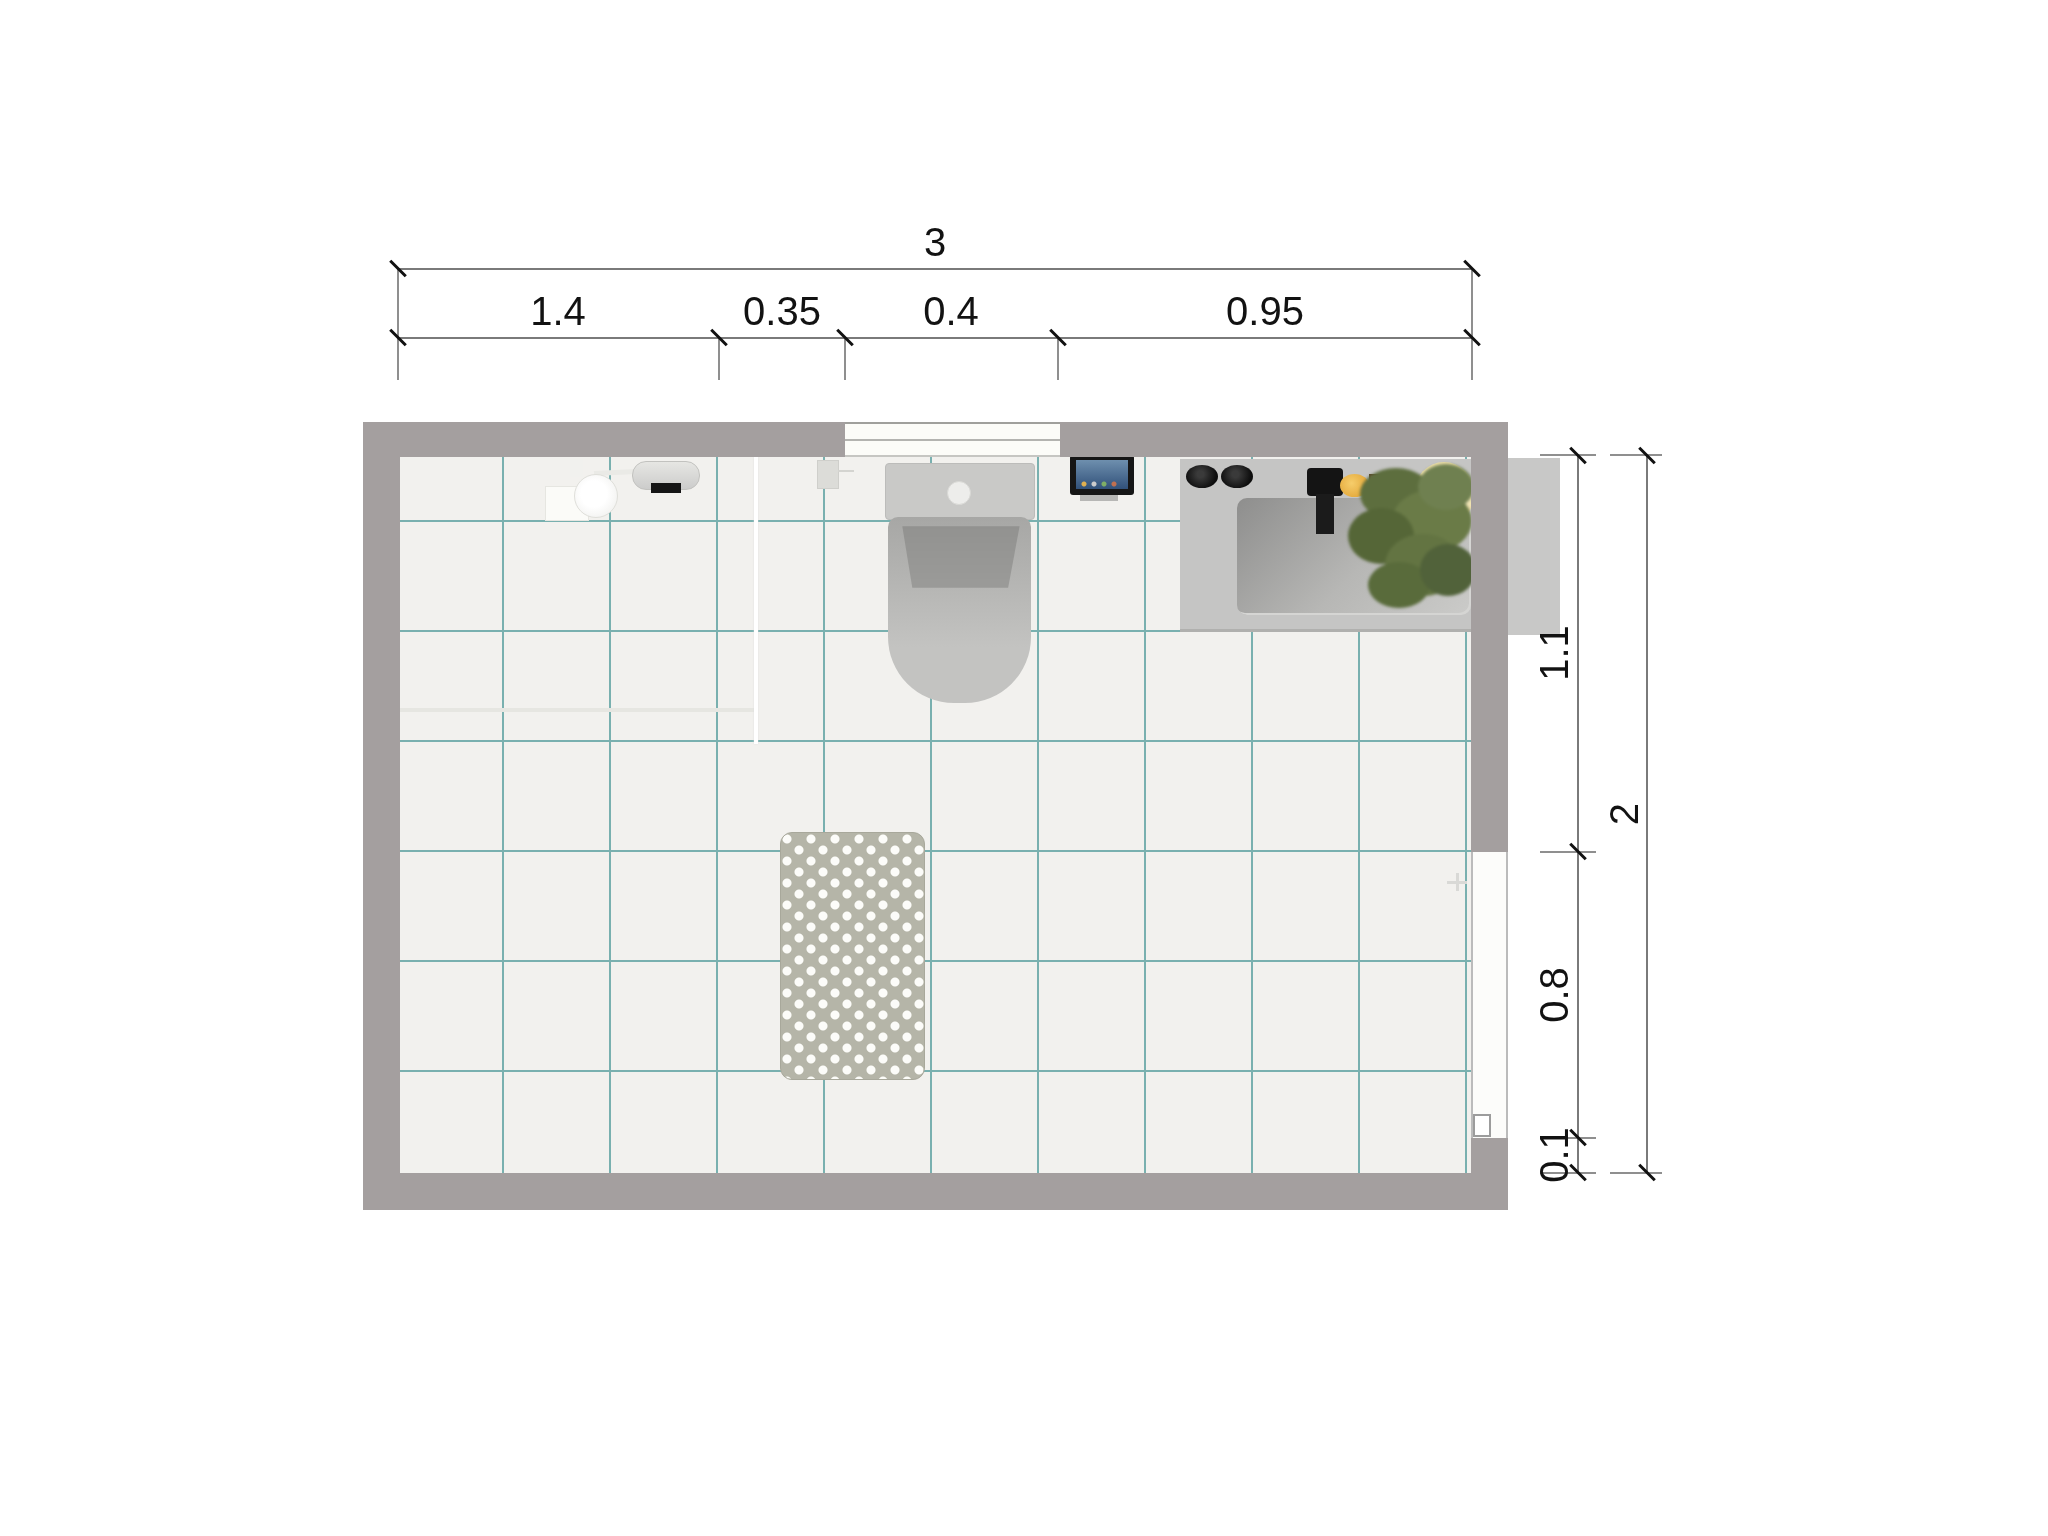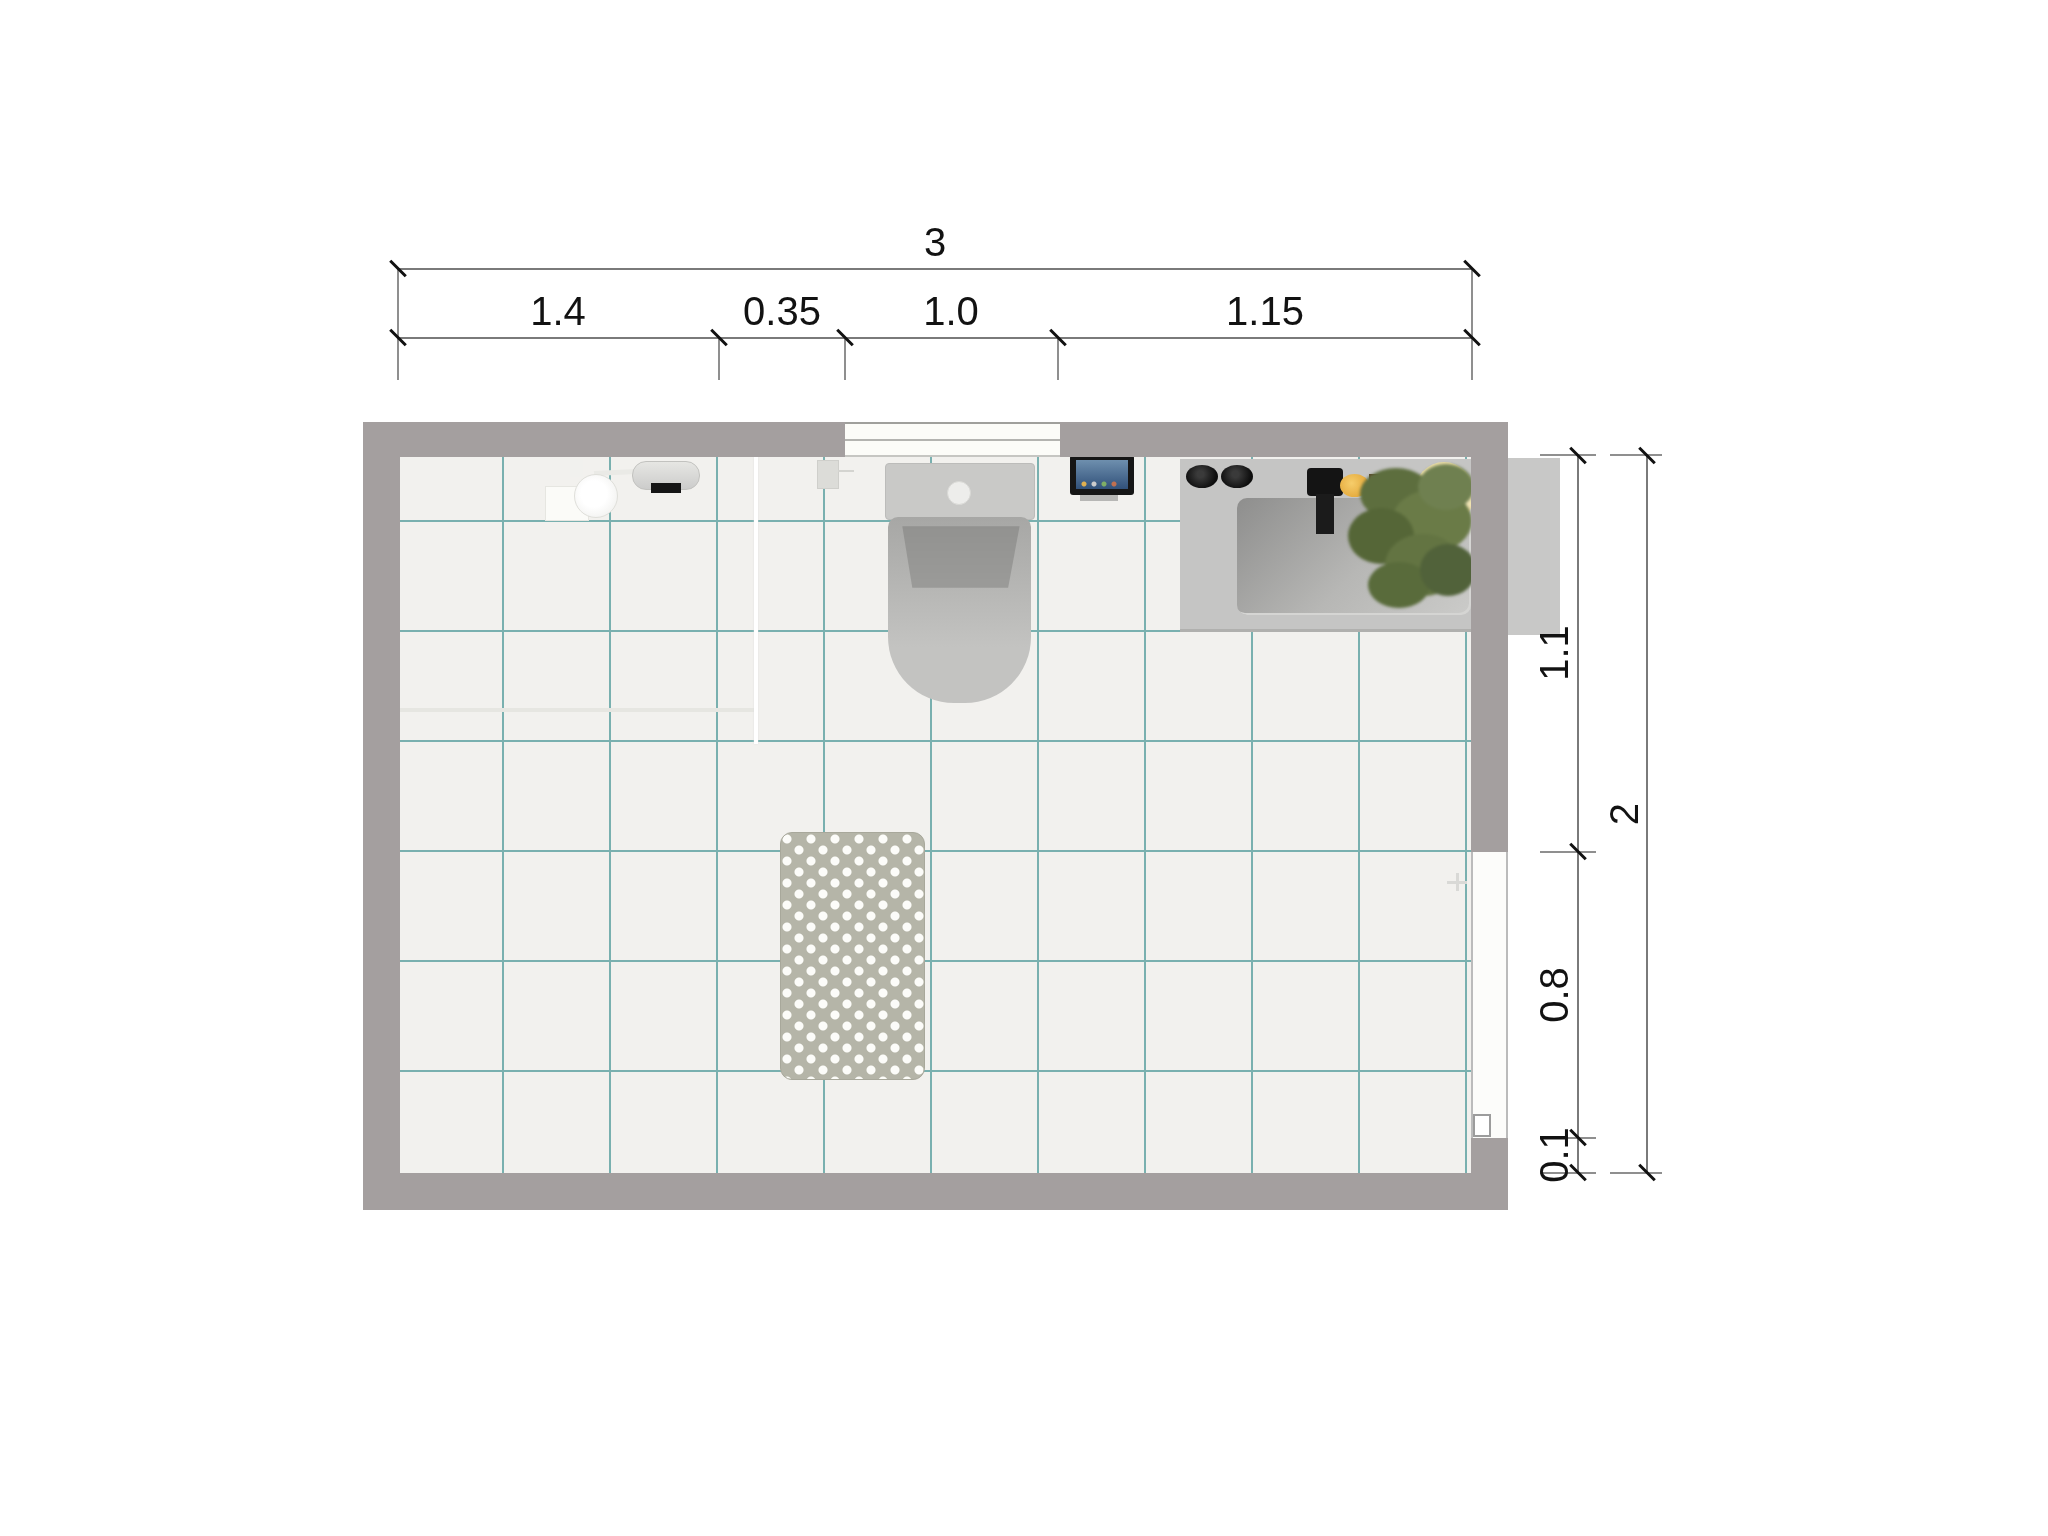--- a/index.html
+++ b/index.html
@@ -132,22 +132,22 @@
   <div class="extline-v" style="left:718px;top:337px;height:43px;"></div>
   <div class="extline-v" style="left:844px;top:337px;height:43px;"></div>
   <div class="extline-v" style="left:1057px;top:337px;height:43px;"></div>
   <div class="tick" style="left:387px;top:336px;"></div>
   <div class="tick" style="left:708px;top:336px;"></div>
   <div class="tick" style="left:834px;top:336px;"></div>
   <div class="tick" style="left:1047px;top:336px;"></div>
   <div class="tick" style="left:1461px;top:336px;"></div>
   <div class="dimlabel" style="left:508px;top:289px;width:100px;">1.4</div>
   <div class="dimlabel" style="left:722px;top:289px;width:120px;">0.35</div>
-  <div class="dimlabel" style="left:901px;top:289px;width:100px;">1.0</div>
-  <div class="dimlabel" style="left:1205px;top:289px;width:120px;">1.15</div>
+  <div class="dimlabel" style="left:901px;top:289px;width:100px;">0.4</div>
+  <div class="dimlabel" style="left:1205px;top:289px;width:120px;">0.95</div>
 
   <div class="dimline-v" style="left:1577px;top:455px;height:718px;"></div>
   <div class="extline-h" style="left:1540px;top:454px;width:56px;"></div>
   <div class="extline-h" style="left:1540px;top:851px;width:56px;"></div>
   <div class="extline-h" style="left:1540px;top:1137px;width:56px;"></div>
   <div class="extline-h" style="left:1540px;top:1172px;width:56px;"></div>
   <div class="tick" style="left:1567px;top:454px;"></div>
   <div class="tick" style="left:1567px;top:850px;"></div>
   <div class="tick" style="left:1567px;top:1136px;"></div>
   <div class="tick" style="left:1567px;top:1171px;"></div>

